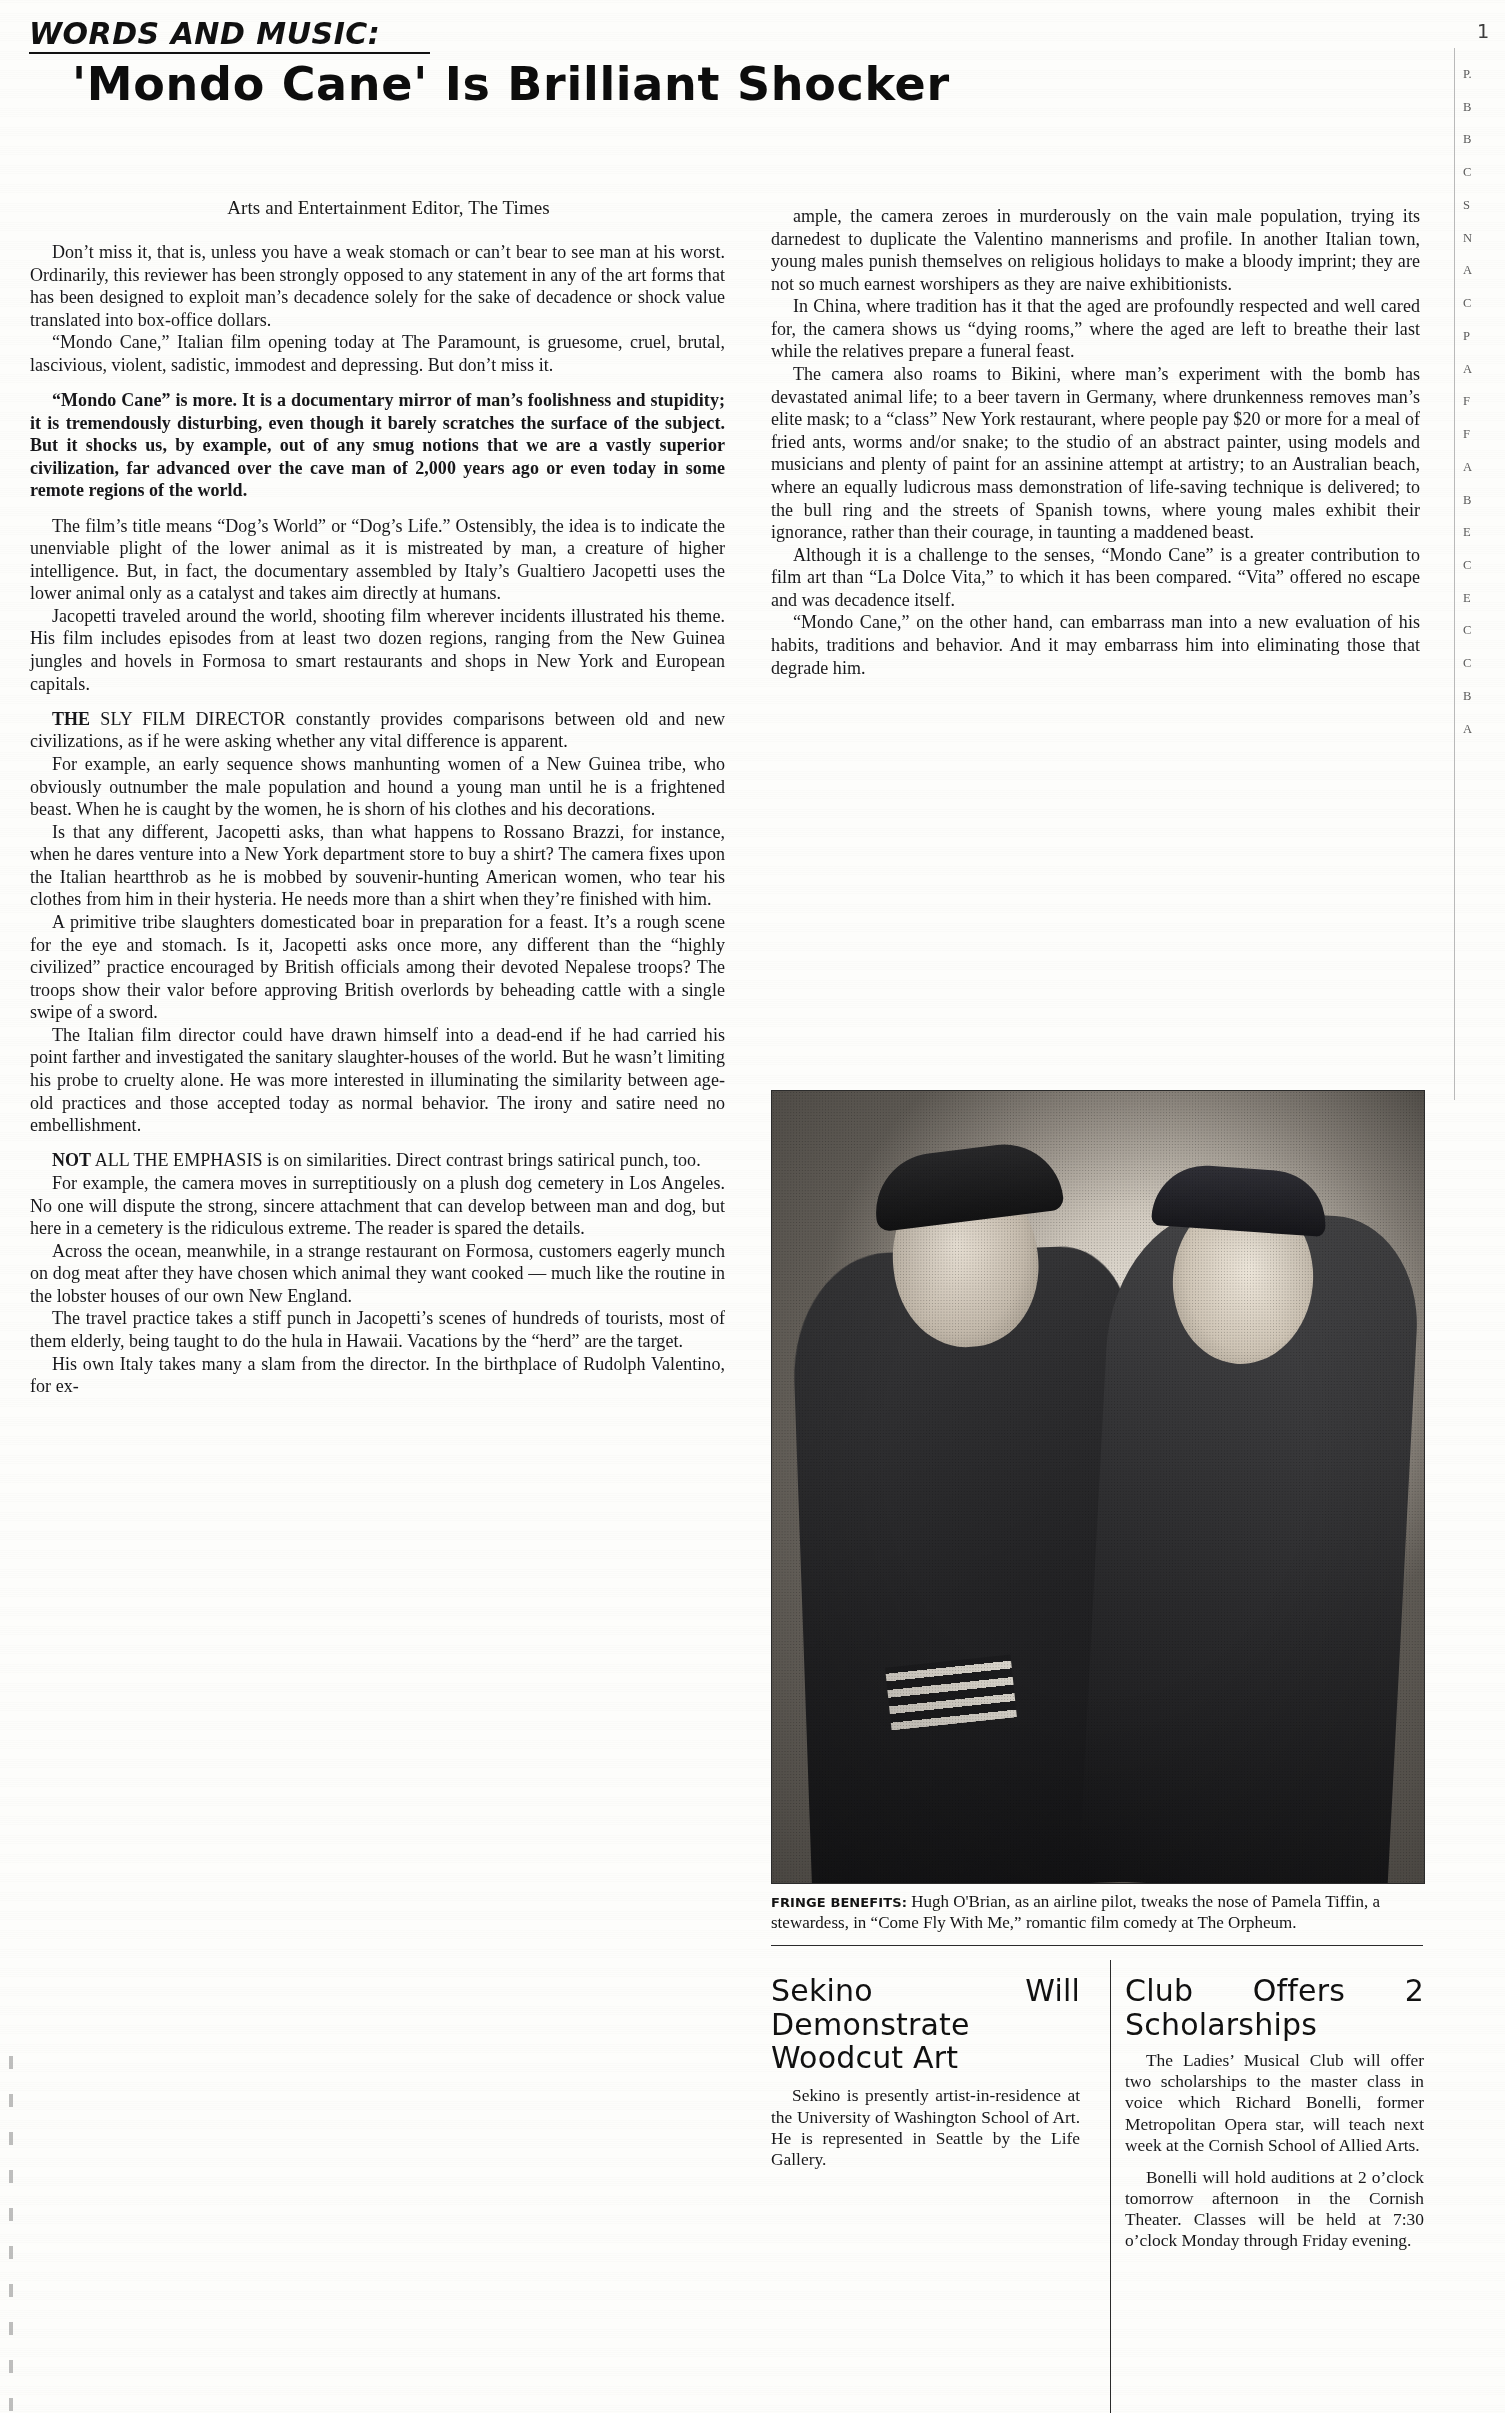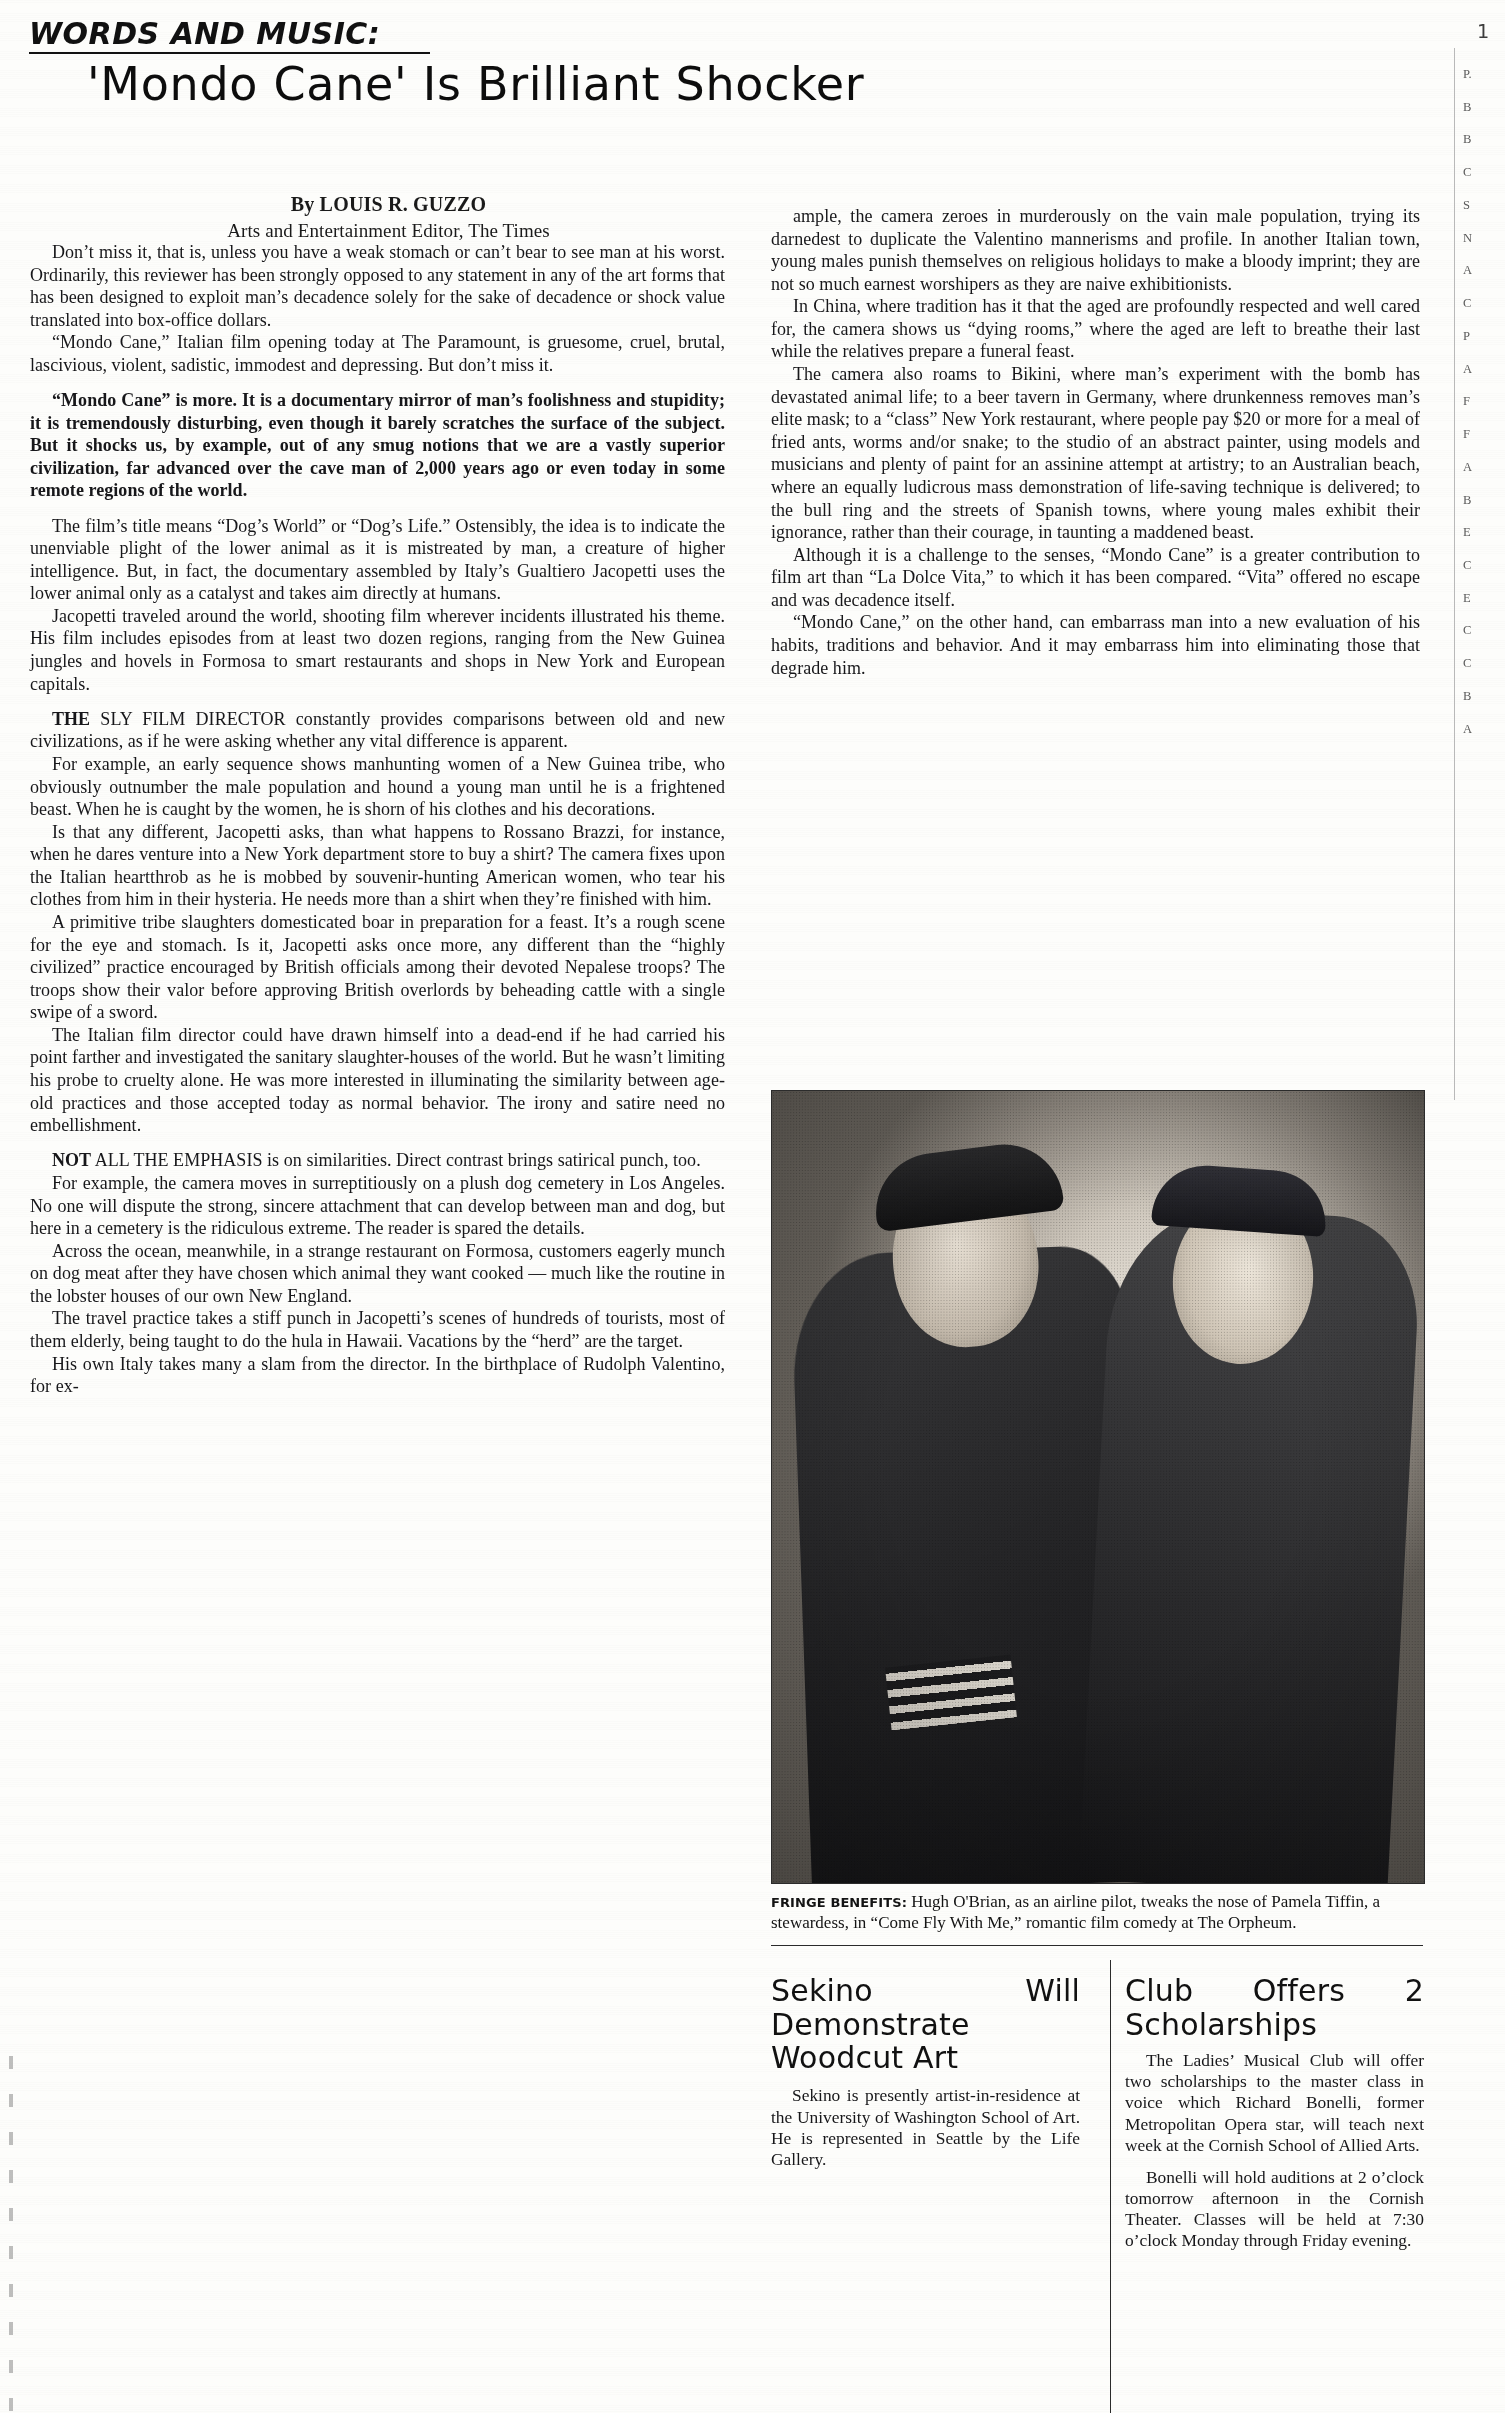--- a/index.html
+++ b/index.html
@@ -52,26 +52,25 @@
     border-bottom: 2.4px solid #111;
     width: 401px;
     margin-top: 2.9px;
   }
   .headline {
     position: absolute;
     left: 72px;
     top: 60px;
     width: 1110px;
     font-family: "DejaVu Sans", sans-serif;
-    font-weight: normal;
+    font-weight: bold;
     font-size: 46px;
     letter-spacing: 0.7px;
     color: #0d0d0d;
     line-height: 1.05;
-    margin-left: 15px;
   }
 
   .byline {
     position: absolute;
     left: 29px;
     top: 193px;
     width: 719px;
     text-align: center;
     font-family: "Liberation Serif", serif;
   }
@@ -299,21 +298,20 @@
   <div class="paper-noise"></div>
 
   <div class="kicker-wrap">
     <div class="kicker">WORDS AND MUSIC:</div>
     <div class="kicker-rule"></div>
   </div>
 
   <div class="headline">'Mondo Cane' Is Brilliant Shocker</div>
 
   <div class="byline">
-    <div class="b1">By LOUIS R. GUZZO</div>
     <div class="b2">Arts and Entertainment Editor, The Times</div>
   </div>
 
   <div class="col" id="col1">
       <p class="">Don’t miss it, that is, unless you have a weak stomach or can’t bear to see man at his worst. Ordinarily, this reviewer has been strongly opposed to any statement in any of the art forms that has been designed to exploit man’s decadence solely for the sake of decadence or shock value translated into box-office dollars.</p>
       <p class="">“Mondo Cane,” Italian film opening today at The Paramount, is gruesome, cruel, brutal, lascivious, violent, sadistic, immodest and depressing. But don’t miss it.</p>
       <p class="bold-para gap">“Mondo Cane” is more. It is a documentary mirror of man’s foolishness and stupidity; it is tremendously disturbing, even though it barely scratches the surface of the subject. But it shocks us, by example, out of any smug notions that we are a vastly superior civilization, far advanced over the cave man of 2,000 years ago or even today in some remote regions of the world.</p>
       <p class="gap">The film’s title means “Dog’s World” or “Dog’s Life.” Ostensibly, the idea is to indicate the unenviable plight of the lower animal as it is mistreated by man, a creature of higher intelligence. But, in fact, the documentary assembled by Italy’s Gualtiero Jacopetti uses the lower animal only as a catalyst and takes aim directly at humans.</p>
       <p class="">Jacopetti traveled around the world, shooting film wherever incidents illustrated his theme. His film includes episodes from at least two dozen regions, ranging from the New Guinea jungles and hovels in Formosa to smart restaurants and shops in New York and European capitals.</p>
       <p class="gap"><b>THE</b> SLY FILM DIRECTOR constantly provides comparisons between old and new civilizations, as if he were asking whether any vital difference is apparent.</p>

